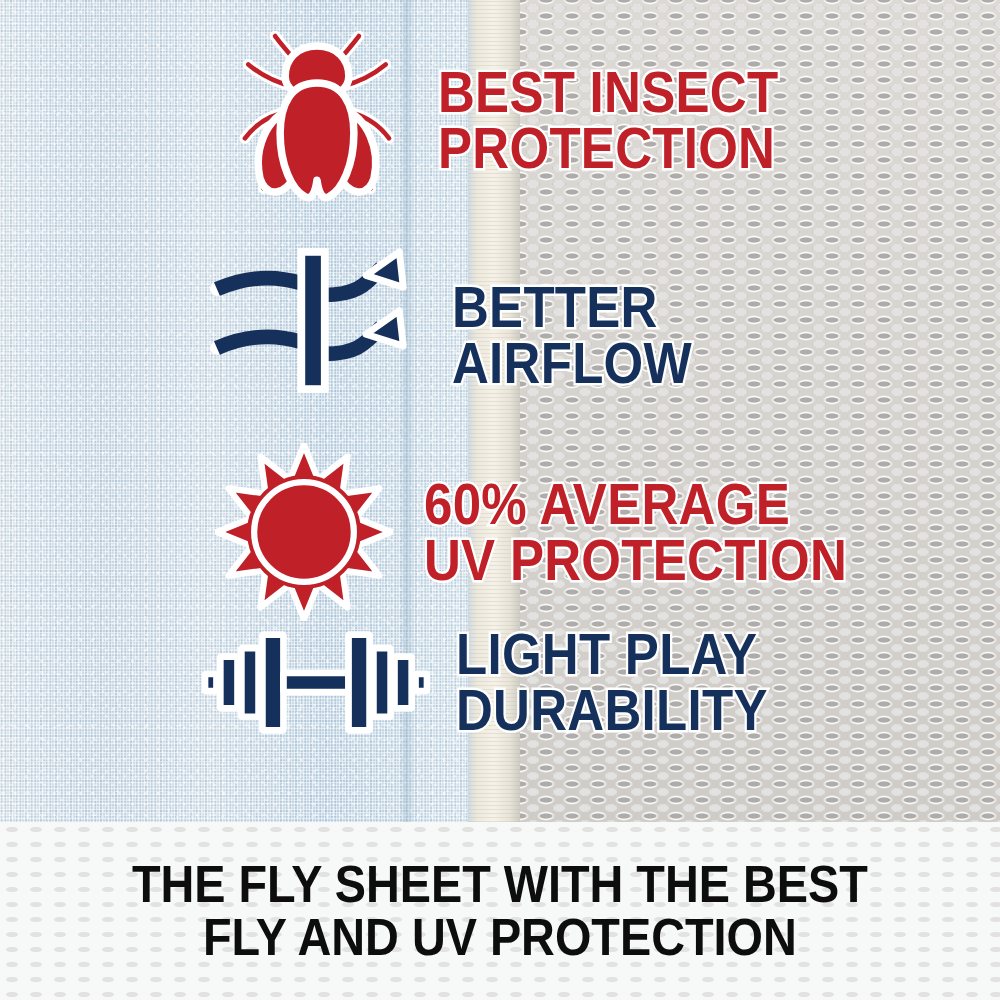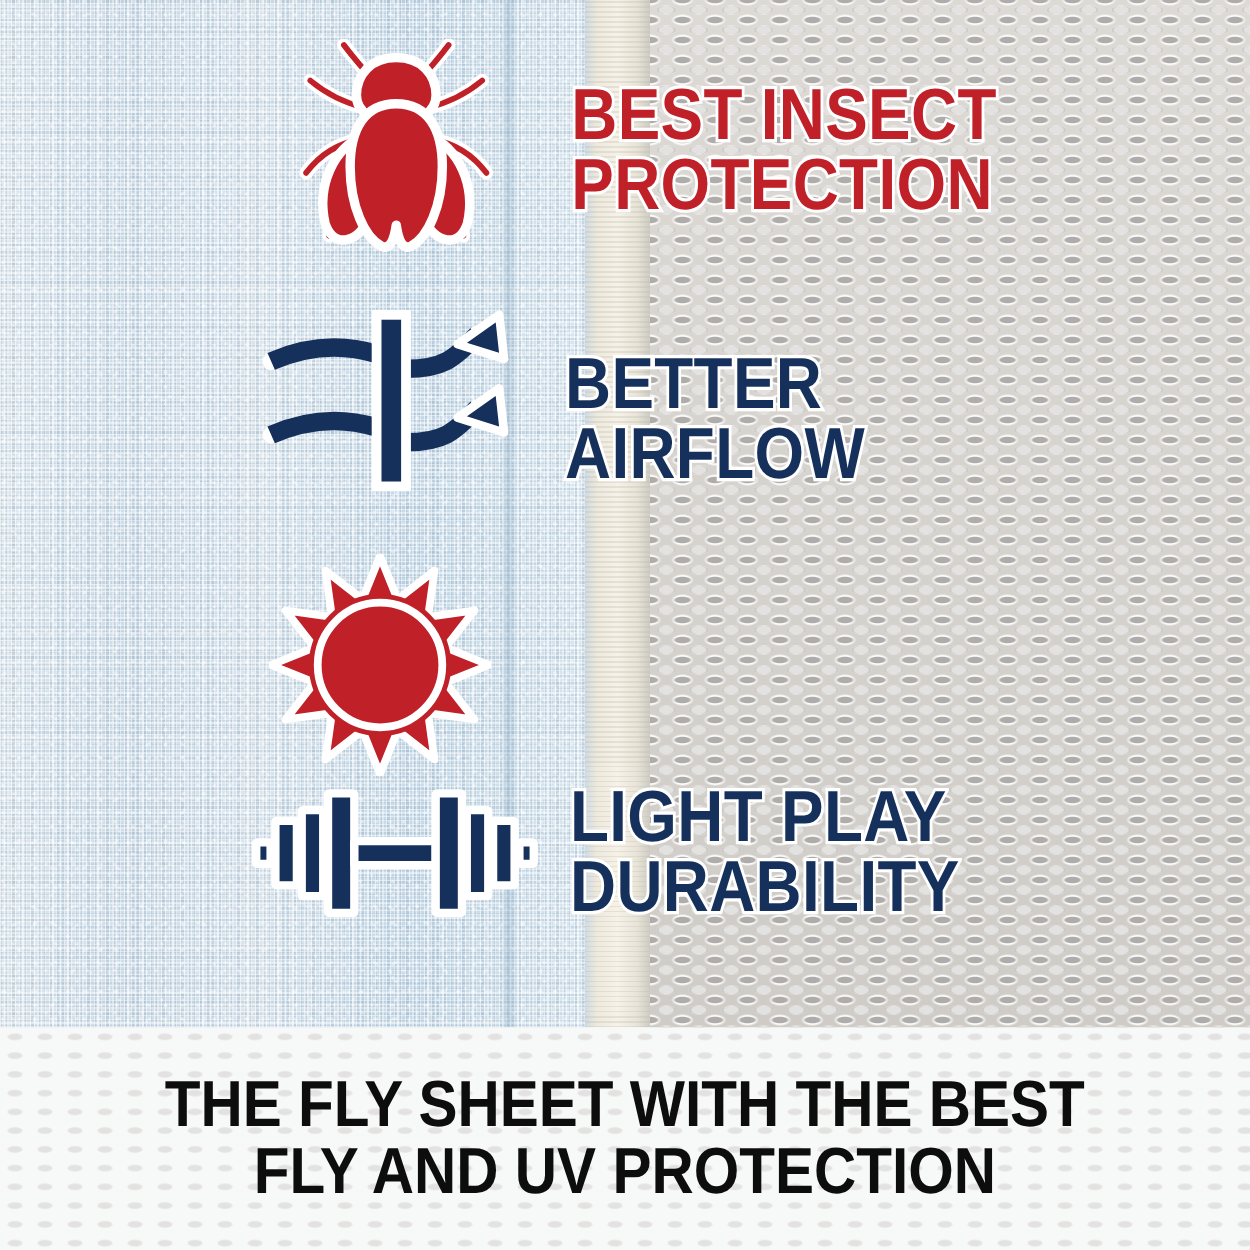--- a/index.html
+++ b/index.html
@@ -109,21 +109,21 @@
 
   <div class="photo">
     <div class="band band-blue"></div>
     <div class="crease"></div>
     <div class="band band-seam"></div>
     <div class="band band-mesh"></div>
   </div>
 
   <div class="rows">
 
-    <div class="row" style="left:232px; top:30px;gap:19px;">
+    <div class="row" style="left:232px; top:30px;">
       <div class="icon-cell" style="width:170px;height:178px;">
         <svg viewBox="0 0 200 210" width="168" height="176" aria-hidden="true">
           <g fill="none" stroke="#ffffff" stroke-width="13" stroke-linecap="round" stroke-linejoin="round">
             <path d="M82 44 C64 24 56 14 50 6"></path>
             <path d="M118 44 C136 24 144 14 150 6"></path>
             <path d="M70 66 C46 60 30 50 18 40"></path>
             <path d="M130 66 C154 60 170 50 182 40"></path>
             <path d="M66 96 C42 100 26 112 14 128"></path>
             <path d="M134 96 C158 100 174 112 186 128"></path>
             <path d="M74 132 C56 150 44 168 36 188"></path>
@@ -208,20 +208,24 @@
               <polygon points="0,-98 17,-56 -17,-56" transform="rotate(300)"></polygon>
               <polygon points="0,-98 17,-56 -17,-56" transform="rotate(330)"></polygon>
             </g>
 
             <circle cx="0" cy="0" r="64" fill="#C02028"></circle>
 
             <circle cx="0" cy="0" r="56" fill="#C02028" stroke="#ffffff" stroke-width="7"></circle>
           </g>
         </svg>
       </div>
+      <div class="txt-cell" style="margin-left:30px;">
+        <div class="feat-line red" style="font-size:58px;">60% AVERAGE</div>
+        <div class="feat-line red" style="font-size:58px;">UV PROTECTION</div>
+      </div>
     </div>
 
     <div class="row" style="left:200px; top:626px;">
       <div class="icon-cell" style="width:232px;height:112px;">
         <svg viewBox="0 0 240 116" width="230" height="111" aria-hidden="true">
           <g fill="#16305C" stroke="#ffffff" stroke-width="7" stroke-linejoin="round">
 
             <rect x="4" y="49" width="12" height="18" rx="1"></rect>
             <rect x="20" y="31" width="18" height="54" rx="1"></rect>
             <rect x="42" y="22" width="18" height="72" rx="1"></rect>

